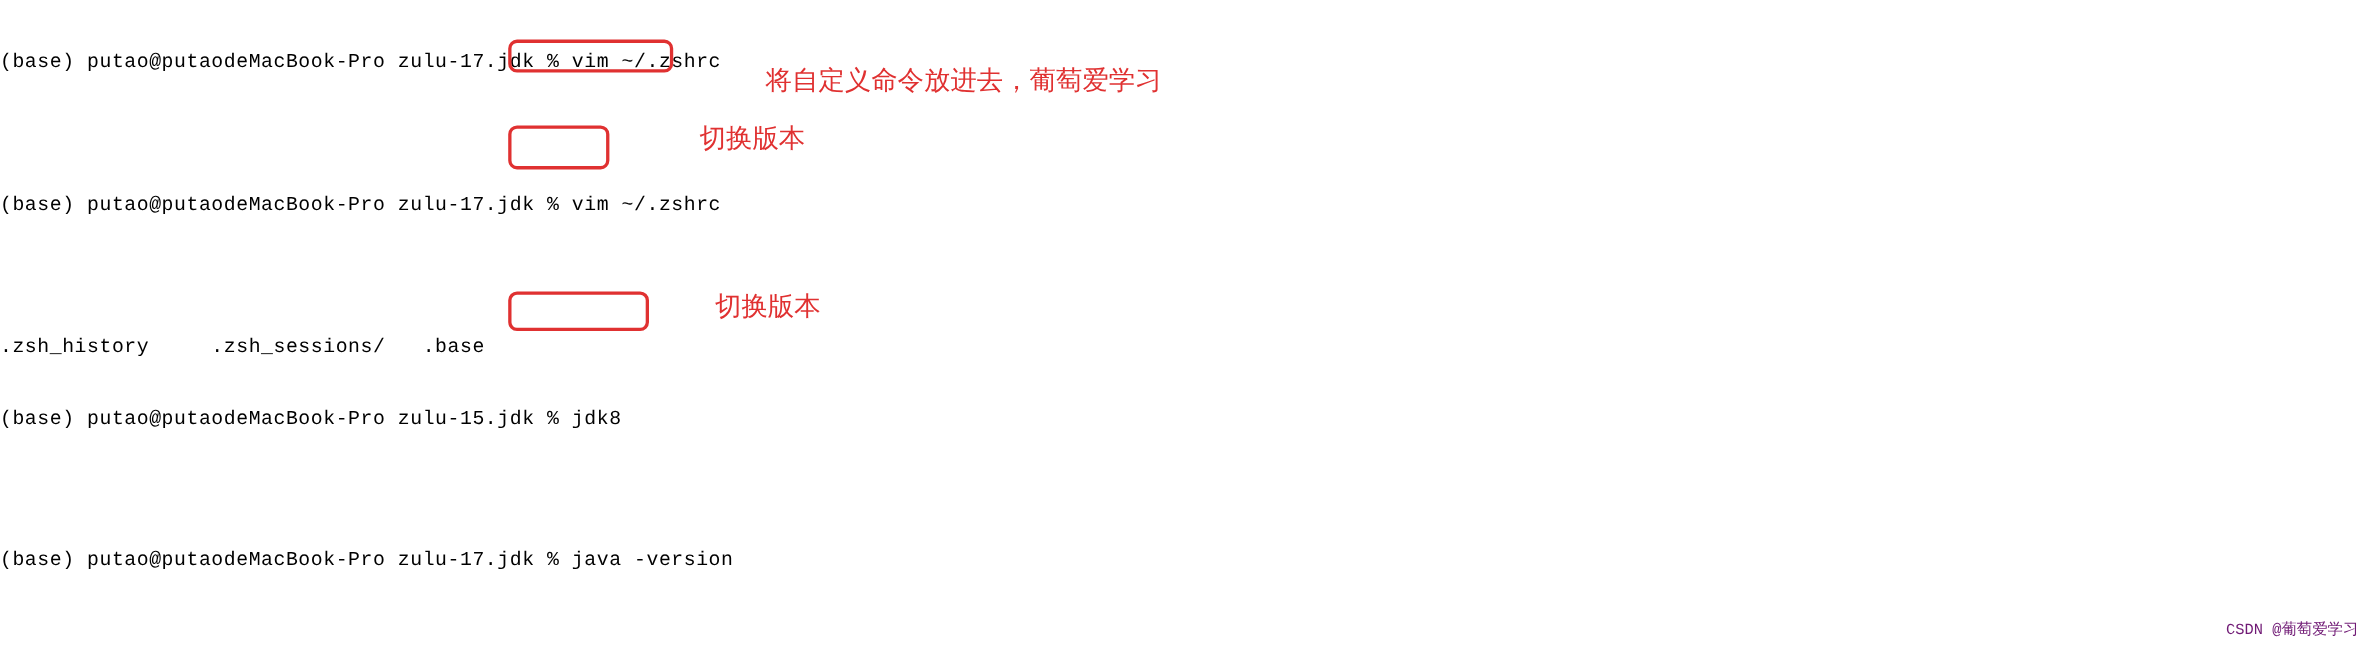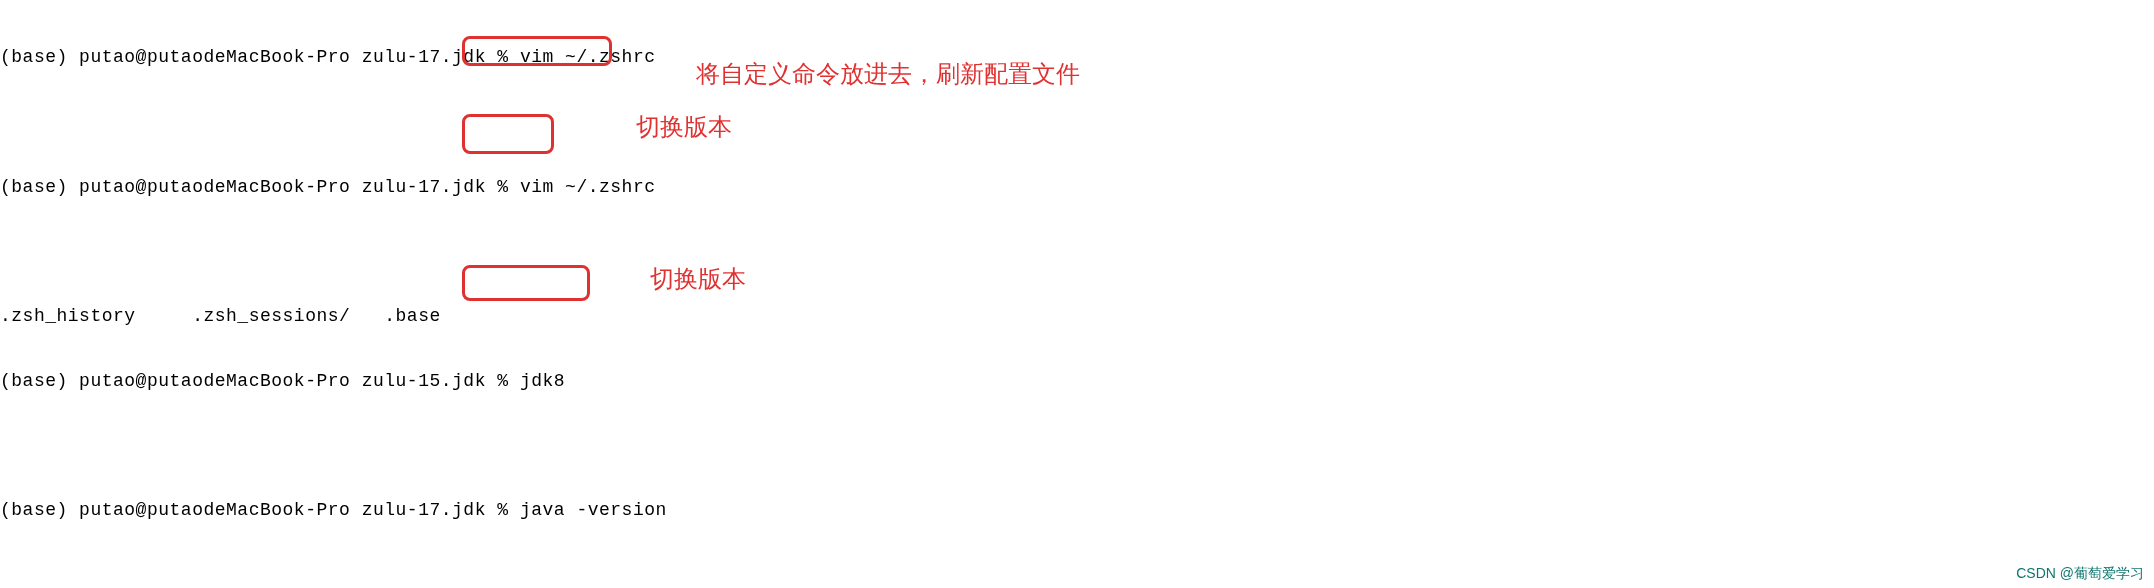--- a/index.html
+++ b/index.html
@@ -37,22 +37,22 @@
       position: absolute;
       color: #e03131;
       font-family: -apple-system, "PingFang SC", "Hiragino Sans GB", sans-serif;
       font-size: 24px;
       white-space: nowrap;
     }
     .watermark {
       position: absolute;
       right: 10px;
       bottom: 6px;
-      color: #0f766e;
-      font-family: Liberation Sans, sans-serif;
+      color: #701a75;
+      font-family: Liberation Mono, monospace;
       font-size: 14px;
     }
   </style>
 </head>
 <body>
 
 <div class="terminal">
   <span class="line">(base) putao@putaodeMacBook-Pro zulu-17.jdk % vim ~/.zshrc</span>
   <span class="line"></span>
   <span class="line">(base) putao@putaodeMacBook-Pro zulu-17.jdk % vim ~/.zshrc</span>
@@ -72,17 +72,17 @@
   
   
   
   
 </div>
 
 <div class="highlight-box" style="top: 36px; left: 462px; width: 150px; height: 30px;"></div>
 <div class="highlight-box" style="top: 114px; left: 462px; width: 92px; height: 40px;"></div>
 <div class="highlight-box" style="top: 265px; left: 462px; width: 128px; height: 36px;"></div>
 
-<div class="annotation" style="top: 60px; left: 696px;">将自定义命令放进去，刷新配置文件</div>
+<div class="annotation" style="top: 60px; left: 696px;">将自定义命令放进去，葡萄爱学习</div>
 <div class="annotation" style="top: 113px; left: 636px;">切换版本</div>
 <div class="annotation" style="top: 265px; left: 650px;">切换版本</div>
 
 <div class="watermark">CSDN @葡萄爱学习</div>
 
 </body></html>

